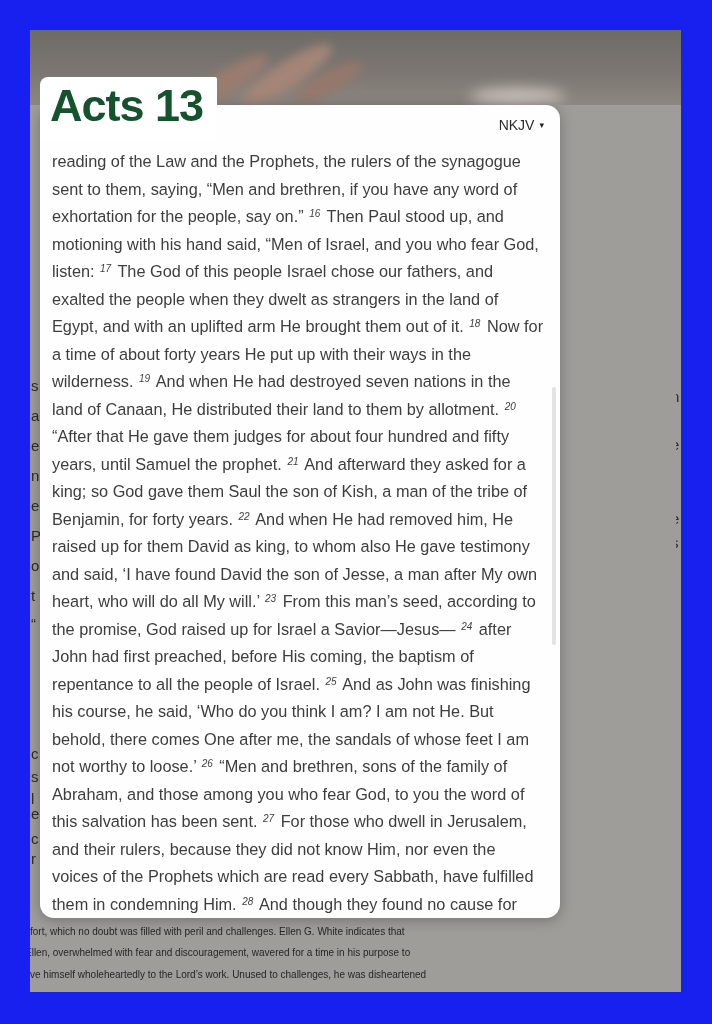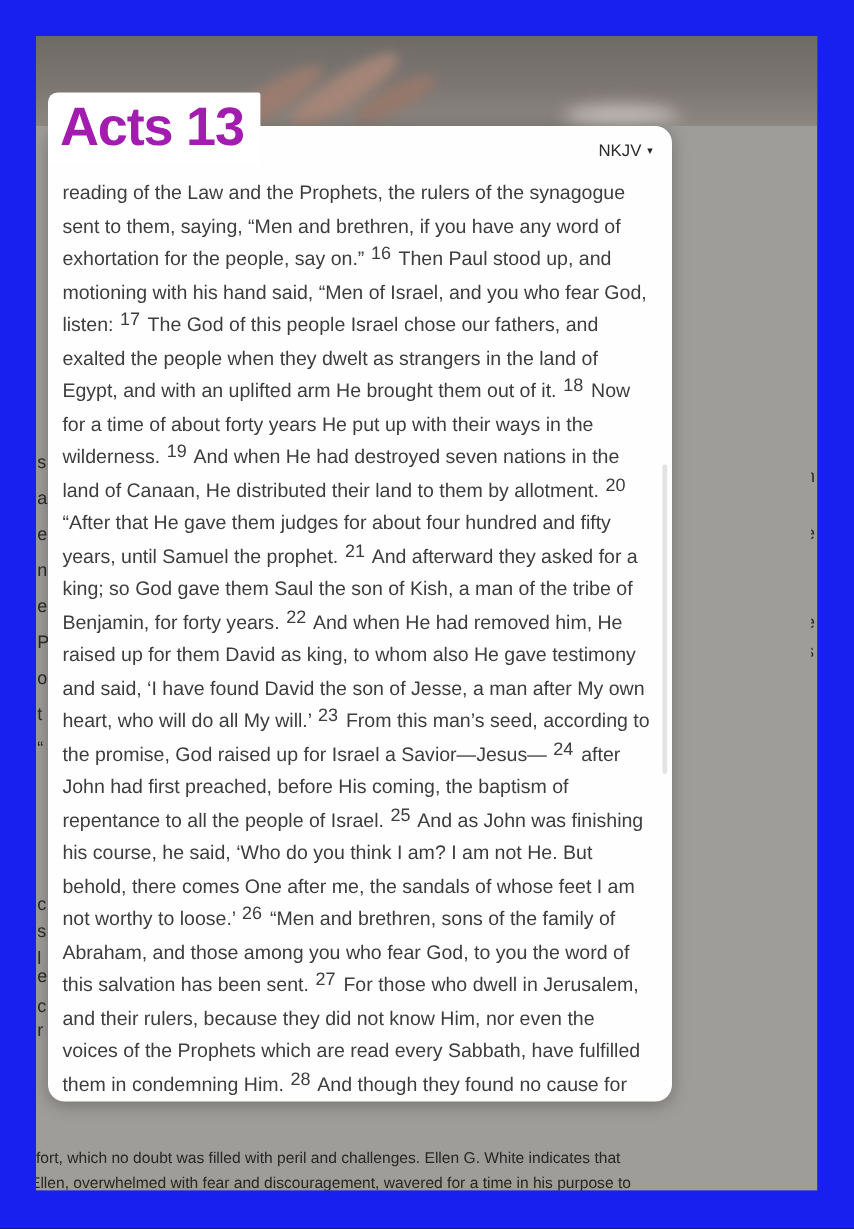--- a/index.html
+++ b/index.html
@@ -19,55 +19,55 @@
     overflow:hidden;
   }
   .finger { position:absolute; border-radius:50%; filter:blur(5px); }
   .f1 { left:150px; top:40px; width:95px;  height:24px; background:#9a7c6f; transform:rotate(-32deg); }
   .f2 { left:205px; top:32px; width:105px; height:26px; background:#a48577; transform:rotate(-33deg); }
   .f3 { left:262px; top:42px; width:75px;  height:20px; background:#96786b; transform:rotate(-28deg); }
   .f4 { left:440px; top:58px; width:95px;  height:18px; background:#c6bfba; filter:blur(7px); }
   
   .bg-line {
     position:absolute; white-space:nowrap;
-    font-size:13px; color:#262626; line-height:20px;margin-top:33px;
+    font-size:10px; color:#262626; line-height:20px;
   }
   .sliver {
     position:absolute; font-size:15px; color:#2c2c2c;
     overflow:hidden; height:20px; white-space:nowrap;
   }
   .sliver.left  { left:1px;  width:9px; }
   .sliver.right { left:646px; width:5px; text-indent:-5px; }
   
   .modal {
     position:absolute; left:10px; top:75px; width:520px; height:813px;
     background:#fefefe; border-radius:14px;
     box-shadow:0 2px 14px rgba(0,0,0,.28);
     overflow:hidden;
   }
   .title-box {
     position:absolute; left:10px; top:47px; width:177px; height:61px;
     background:#ffffff; border-radius:8px 2px 0 0;
     display:flex; align-items:center;
   }
   .title-box .title {
-    font-size:45px; font-weight:700; color:#a21caf;
+    font-size:45px; font-weight:700; color:#14532d;
     margin-left:10px; margin-top:-3px; letter-spacing:-1px; white-space:nowrap;
   }
   .version {
     position:absolute; top:12px; right:16px;
     font-size:14px; color:#2b2b2b; cursor:pointer; user-select:none;
   }
   .version .caret { font-size:9px; margin-left:5px; vertical-align:2px; color:#222; }
   .verse-text {
     position:absolute; left:12px; right:16px; top:43px;
     font-size:16.3px; line-height:27.5px; color:#3d3d3d; text-align:left;
   }
   .verse-text sup {
-    font-size:15px; 
+    font-size:10px; font-style:italic;
     position:relative; top:-5px; vertical-align:baseline;
     margin:0 2px 0 1px; line-height:0;
   }
   .scroll-thumb {
     position:absolute; right:4px; top:282px; width:4px; height:258px;
     background:#e3e3e3; border-radius:2px;
   }
 </style>
 </head>
 <body>

